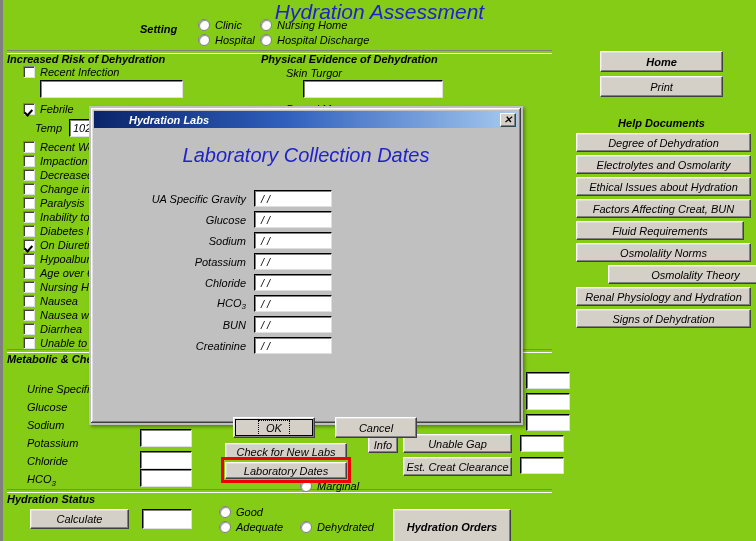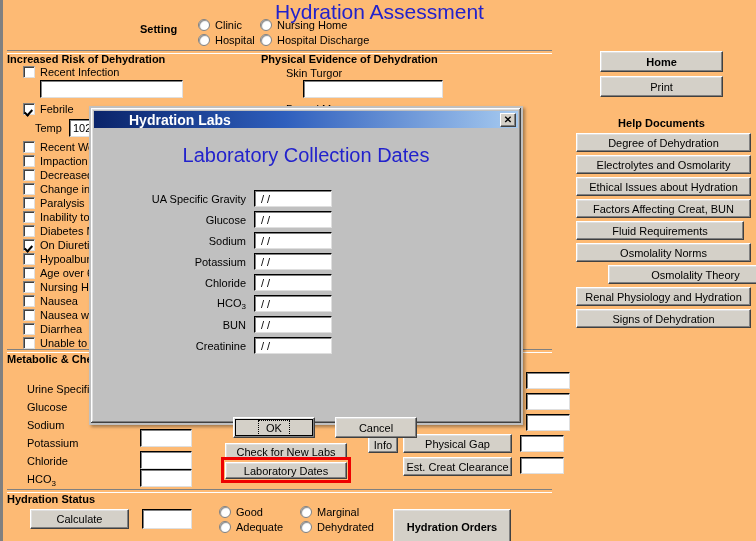--- a/index.html
+++ b/index.html
@@ -11,23 +11,24 @@
     position: relative;
     overflow: hidden;
     font-family: "Liberation Sans", sans-serif;
     font-size: 11px;
     color: #000;
     -webkit-font-smoothing: none;
   }
   .app {
     position: absolute; left: 0; top: 0;
     width: 756px; height: 541px;
-    background: #fdba74;
+    background: #84cc16;
     border-left: 3px solid #808080;
     box-sizing: border-box;
+    font-style: italic;
   }
 
   
   .tfield {
     background: #fff;
     border: 1px solid #000;
     border-right-color: #dfdfdf;
     border-bottom-color: #dfdfdf;
     box-shadow: inset 1px 1px 0 #808080;
     box-sizing: border-box;
@@ -123,21 +124,21 @@
   }
   .dlg-title {
     position: absolute; left: 3px; top: 3px;
     width: 424px; height: 17px;
     background: linear-gradient(to right, #0a246a 0%, #2f5fbd 45%, #a6caf0 100%);
     display: flex; align-items: center;
     padding: 0 2px 0 3px;
     box-sizing: border-box;
   }
   .dlg-title-text {
-    color: #fff; font-weight: bold; font-size: 14px;
+    color: #fff; font-weight: bold; font-size: 11px;
     flex: 1;
     padding-left: 32px;
   }
   .dlg-close {
     width: 16px; height: 14px;
     background: #d4d0c8;
     border: 1px solid #fff;
     border-right-color: #404040;
     border-bottom-color: #404040;
     box-shadow: inset -1px -1px 0 #808080;
@@ -320,41 +321,41 @@
   </div>
   <div class="abs btn" style="left:222px; top:462px; width:122px; height:17px;">
     <span>Laboratory Dates</span>
   </div>
   <div class="red-box" style="left:218px; top:457px; width:130px; height:26px;"></div>
 
   <div class="abs btn" style="left:365px; top:436px; width:30px; height:17px;">
     <span>Info</span>
   </div>
   <div class="abs btn" style="left:400px; top:434px; width:109px; height:19px;">
-    <span>Physical Gap</span>
+    <span>Unable Gap</span>
   </div>
   <div class="abs btn" style="left:400px; top:457px; width:109px; height:19px;">
     <span>Est. Creat Clearance</span>
   </div>
   <div class="abs tfield" style="left:517px; top:435px; width:44px; height:17px;"></div>
   <div class="abs tfield" style="left:517px; top:457px; width:44px; height:17px;"></div>
 
   <div class="abs sep" style="left:4px; top:489px; width:545px;"></div>
   <div class="abs hdr" style="left:4px; top:493px;">Hydration Status</div>
 
   <div class="abs btn" style="left:27px; top:509px; width:99px; height:20px;">
     <span>Calculate</span>
   </div>
   <div class="abs tfield" style="left:139px; top:509px; width:50px; height:20px;"></div>
 
   <div class="abs row" style="left:216px; top:506px;">
     <span class="rdo"></span>
     <span>Good</span>
   </div>
-  <div class="abs row" style="left:297px; top:506px;">
+  <div class="abs row" style="left:297px; top:480px;">
     <span class="rdo"></span>
     <span>Marginal</span>
   </div>
   <div class="abs row" style="left:216px; top:521px;">
     <span class="rdo"></span>
     <span>Adequate</span>
   </div>
   <div class="abs row" style="left:297px; top:521px;">
     <span class="rdo"></span>
     <span>Dehydrated</span>

